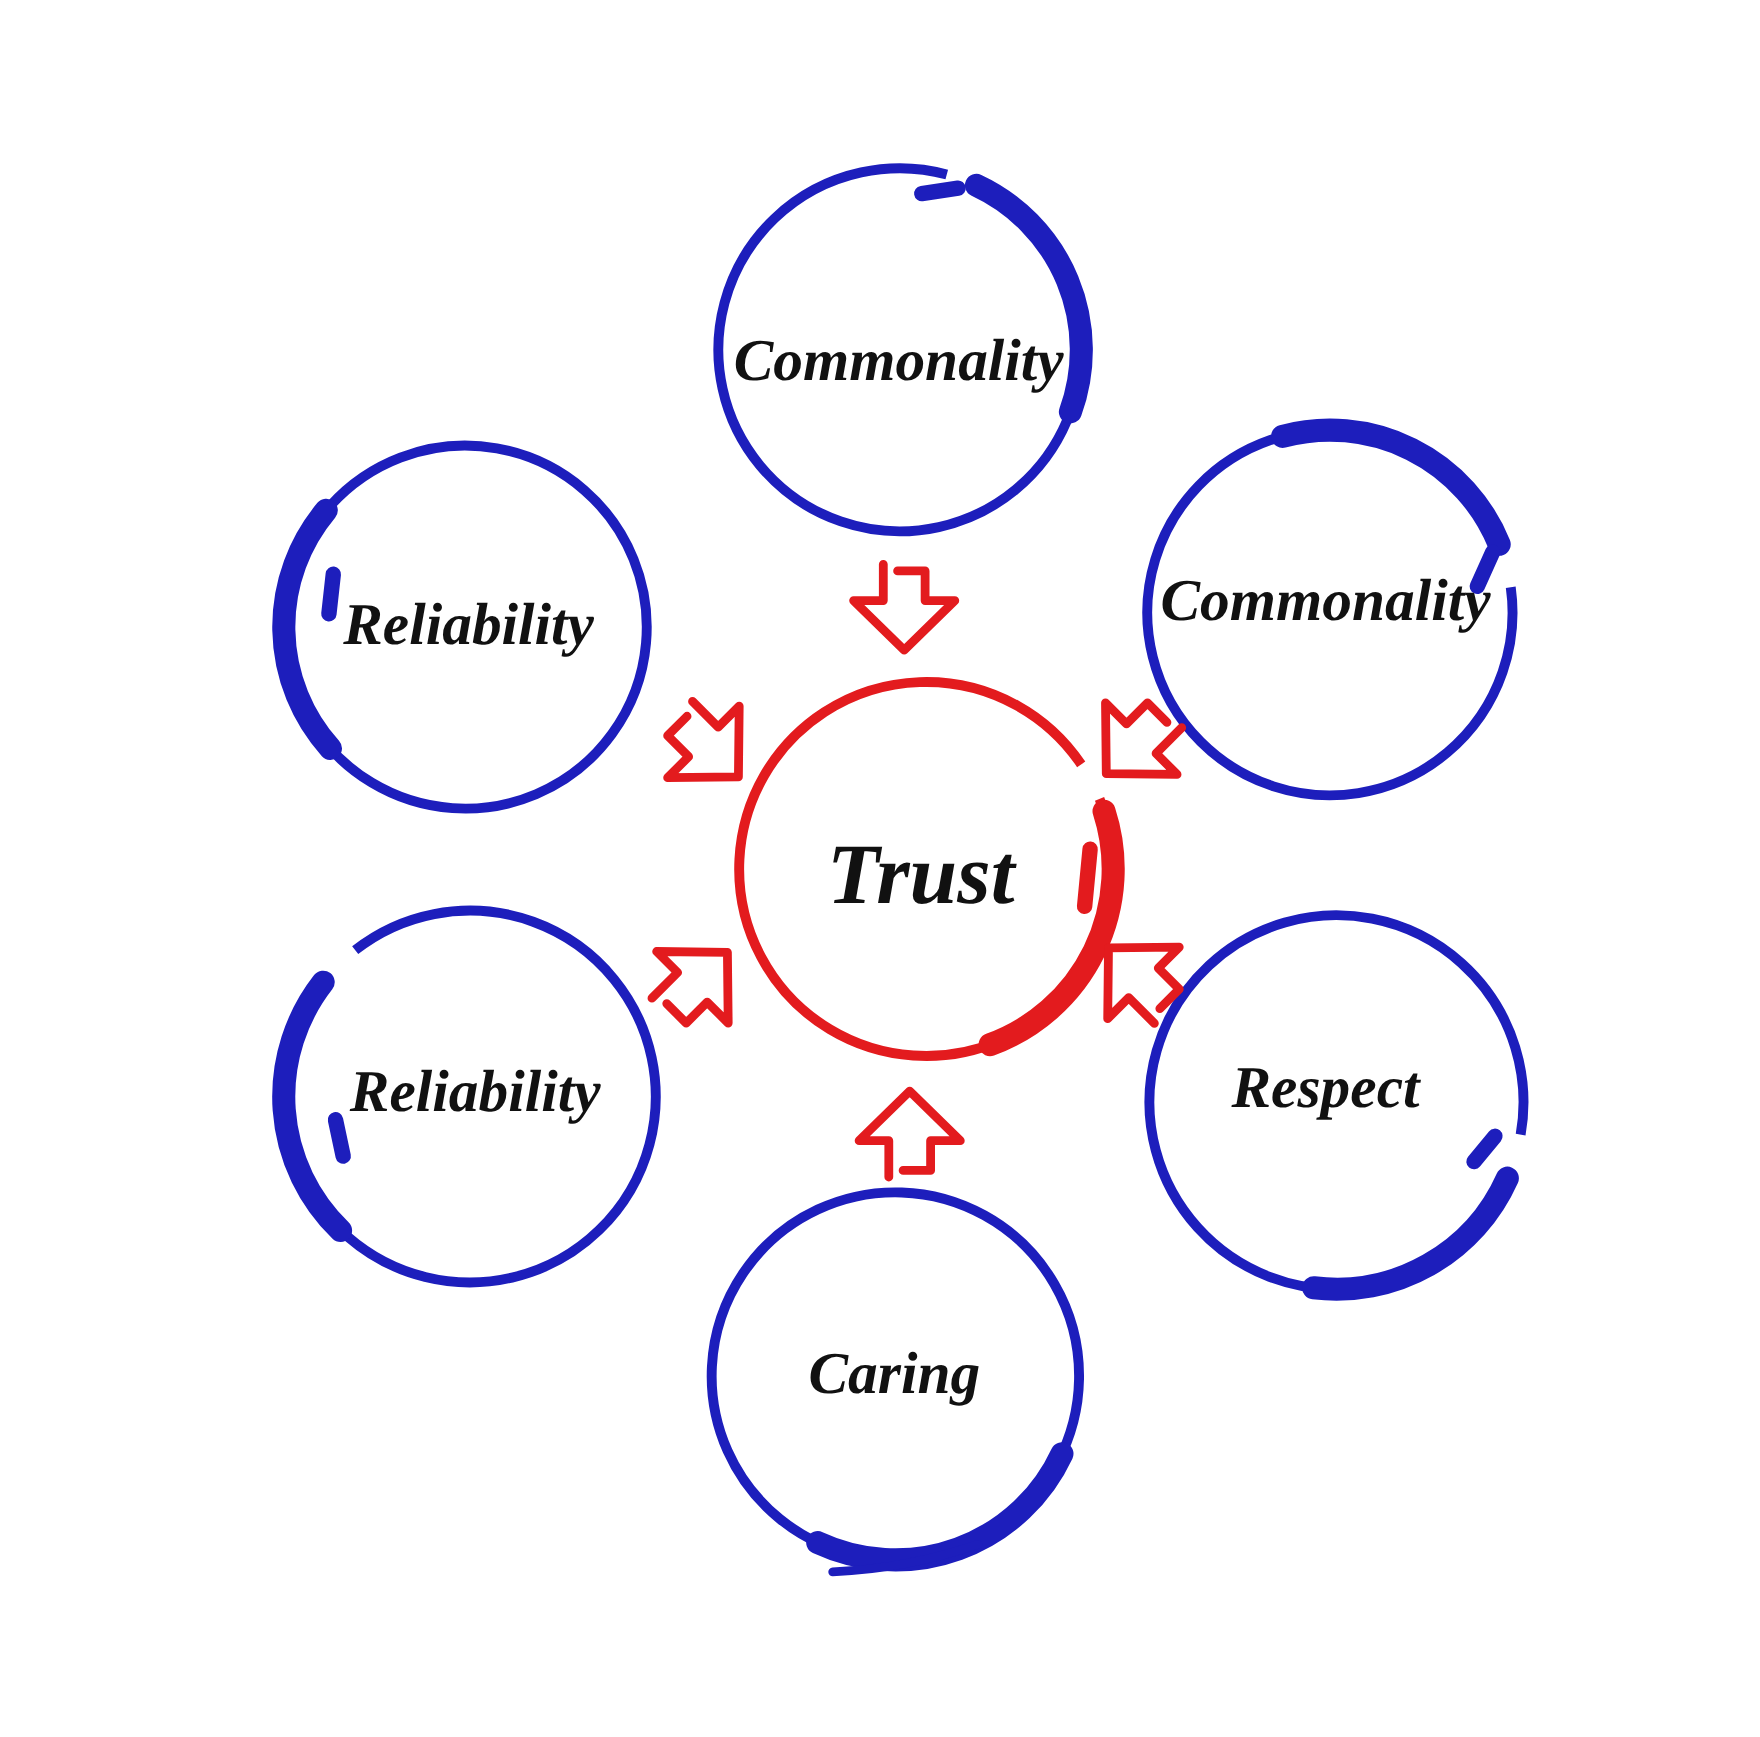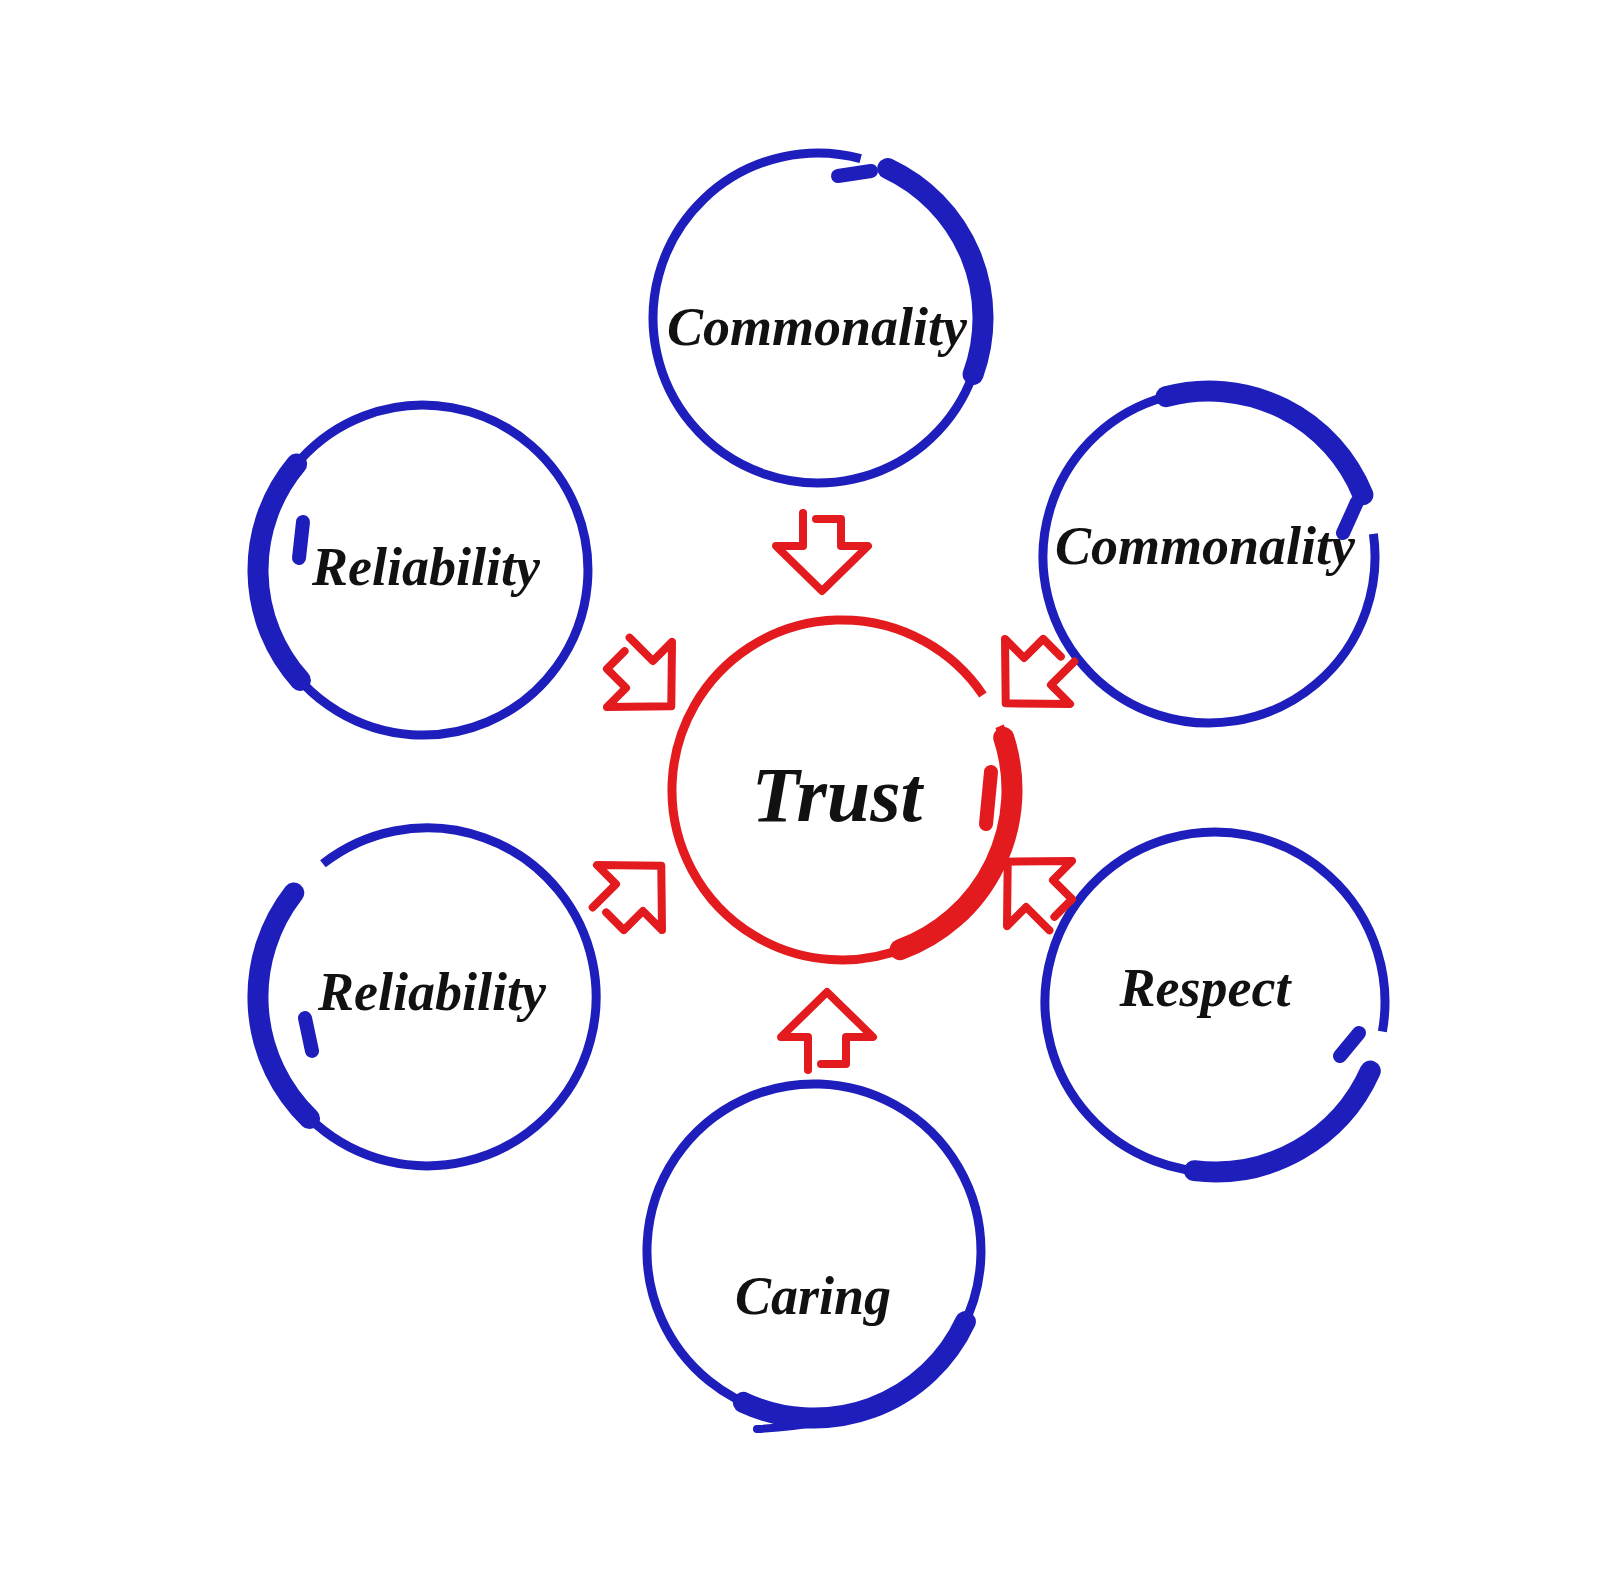--- a/index.html
+++ b/index.html
@@ -111,18 +111,18 @@
     <use href="#arrow-shape" class="arrow" transform="translate(1034,675) rotate(225)"></use>
     <use href="#arrow-shape" class="arrow" transform="translate(1036,890) rotate(315)"></use>
     <use href="#arrow-shape" class="arrow" transform="translate(827,1032)"></use>
     <use href="#arrow-shape" class="arrow" transform="translate(643,678) rotate(135)"></use>
     <use href="#arrow-shape" class="arrow" transform="translate(633,894) rotate(45)"></use>
   </svg>
 
   <div class="label outer" style="left:817px;  top:327px;">Commonality</div>
   <div class="label outer" style="left:1205px; top:546px;">Commonality</div>
   <div class="label outer" style="left:1205px; top:988px;">Respect</div>
-  <div class="label outer" style="left:813px;  top:1248px;margin-top:48px;">Caring</div>
+  <div class="label outer" style="left:813px;  top:1248px;">Caring</div>
   <div class="label outer" style="left:432px;  top:992px;">Reliability</div>
   <div class="label center" style="left:837px;  top:795px;">Trust</div>
   <div class="label outer" style="left:426px;  top:567px;">Reliability</div>
 
 </div>
 
 </body></html>

